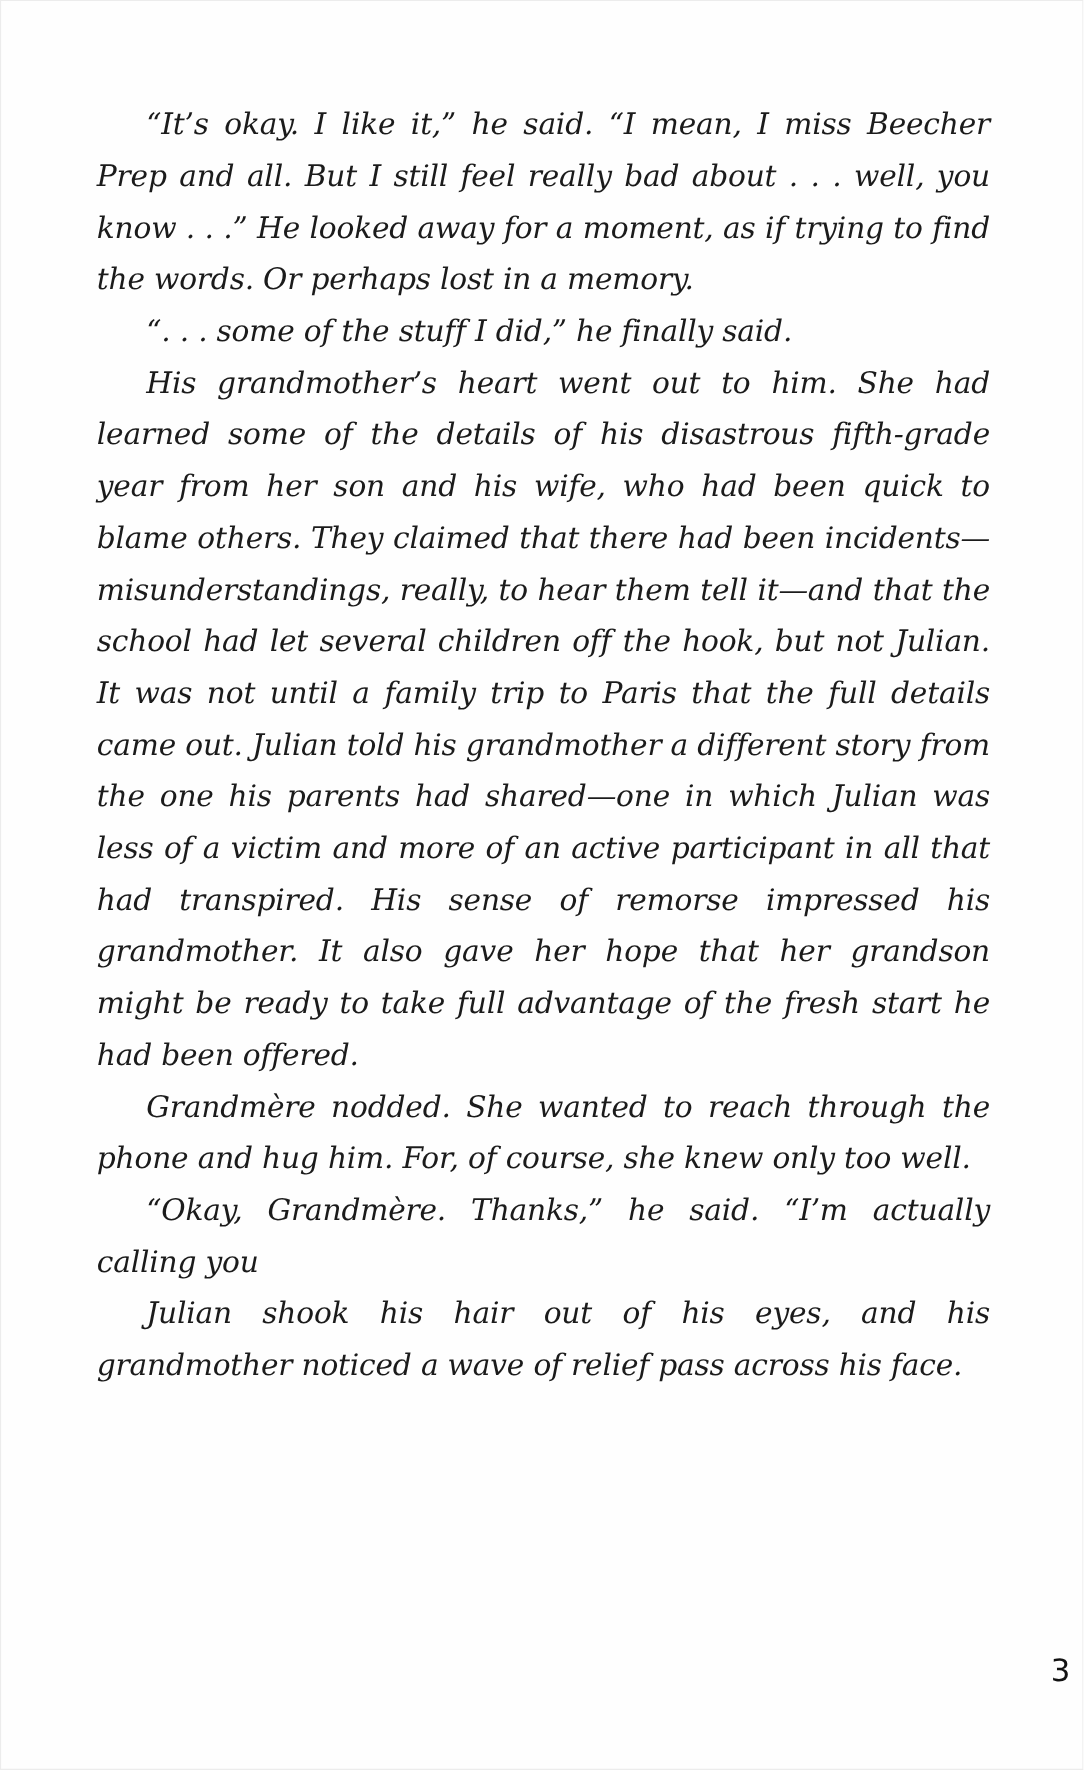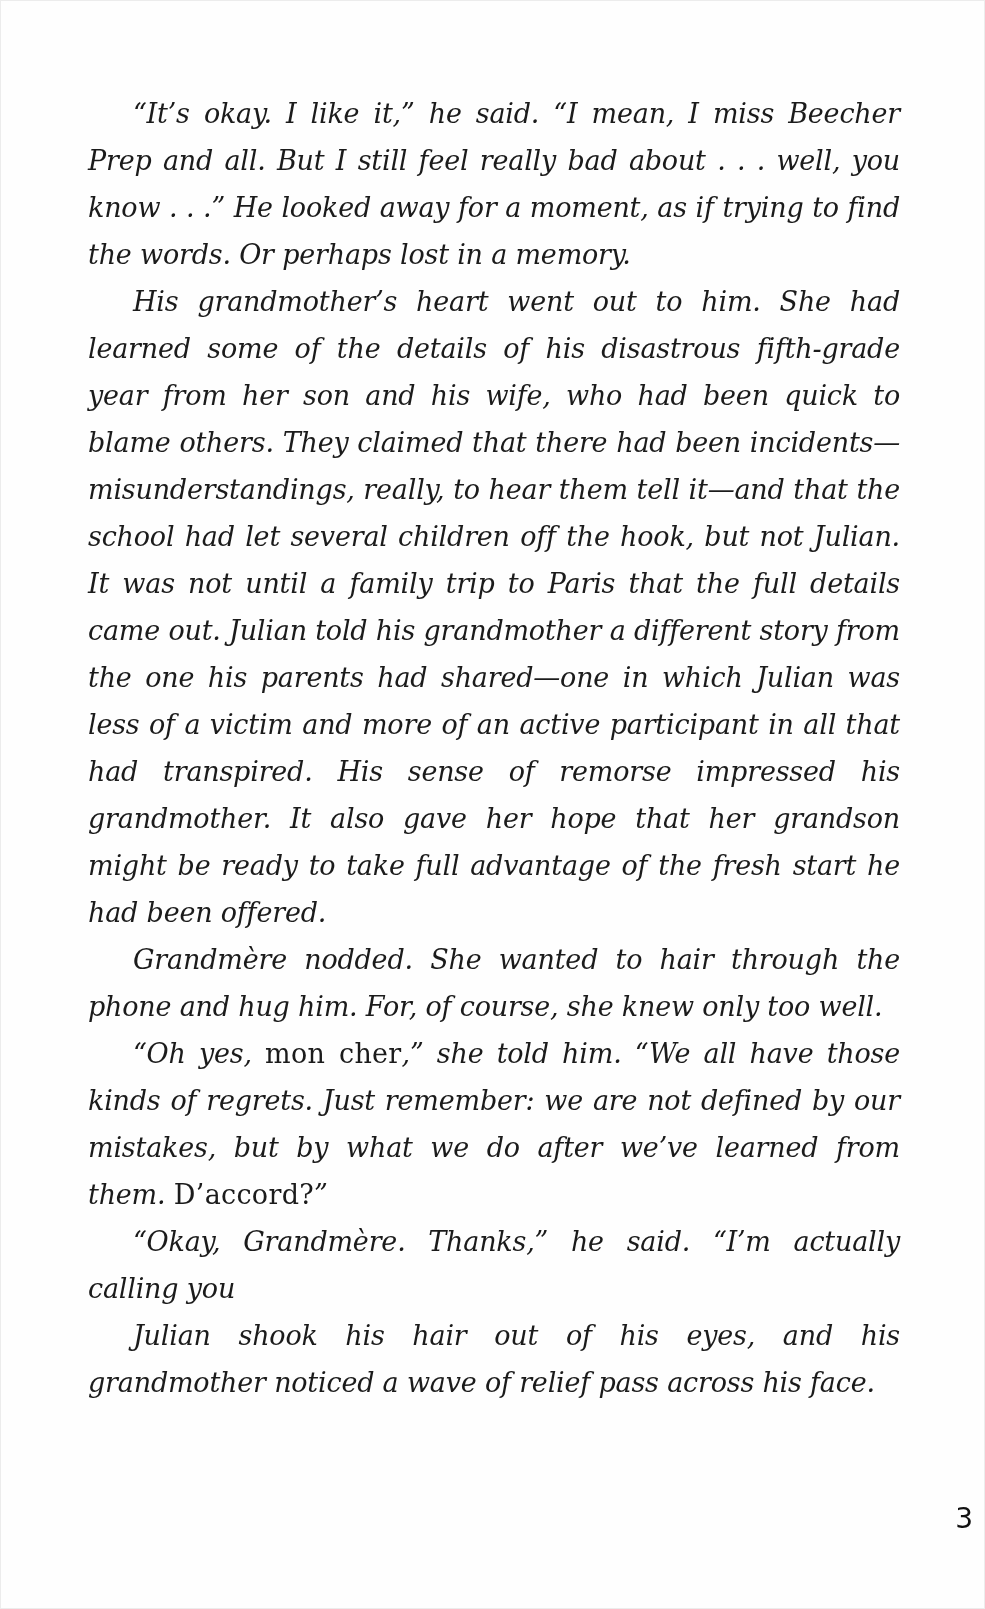--- a/index.html
+++ b/index.html
@@ -47,20 +47,20 @@
     font-size: 28px;
     color: #111111;
   }
 </style>
 </head>
 <body>
 
 <div class="book-page">
   <div class="page-text">
       <p class="para"><span class="run">“It’s okay. I like it,” he said. “I mean, I miss Beecher Prep and all. But I still feel really bad about . . . well, you know . . .” He looked away for a moment, as if trying to find the words. Or perhaps lost in a memory.</span></p>
+      <p class="para"><span class="run">“. . . some of the stuff I did,” he finally said.</span></p>
       <p class="para"><span class="run">His grandmother’s heart went out to him. She had learned some of the details of his disastrous fifth-grade year from her son and his wife, who had been quick to blame others. They claimed that there had been incidents—misunderstandings, really, to hear them tell it—and that the school had let several children off the hook, but not Julian. It was not until a family trip to Paris that the full details came out. Julian told his grandmother a different story from the one his parents had shared—one in which Julian was less of a victim and more of an active participant in all that had transpired. His sense of remorse impressed his grandmother. It also gave her hope that her grandson might be ready to take full advantage of the fresh start he had been offered.</span></p>
-      <p class="para"><span class="run">Grandmère nodded. She wanted to hair through the phone and hug him. For, of course, she knew only too well.</span></p>
-      <p class="para"><span class="run">“Oh yes, </span><span class="run french">mon cher</span><span class="run">,” she told him. “We all have those kinds of regrets. Just remember: we are not defined by our mistakes, but by what we do after we’ve learned from them. </span><span class="run french">D’accord?</span><span class="run">”</span></p>
+      <p class="para"><span class="run">Grandmère nodded. She wanted to reach through the phone and hug him. For, of course, she knew only too well.</span></p>
       <p class="para"><span class="run">“Okay, Grandmère. Thanks,” he said. “I’m actually calling you</span></p>
       <p class="para"><span class="run">Julian shook his hair out of his eyes, and his grandmother noticed a wave of relief pass across his face.</span></p>
     </div>
   <div class="page-number">3</div>
 </div>
 
 </body></html>

